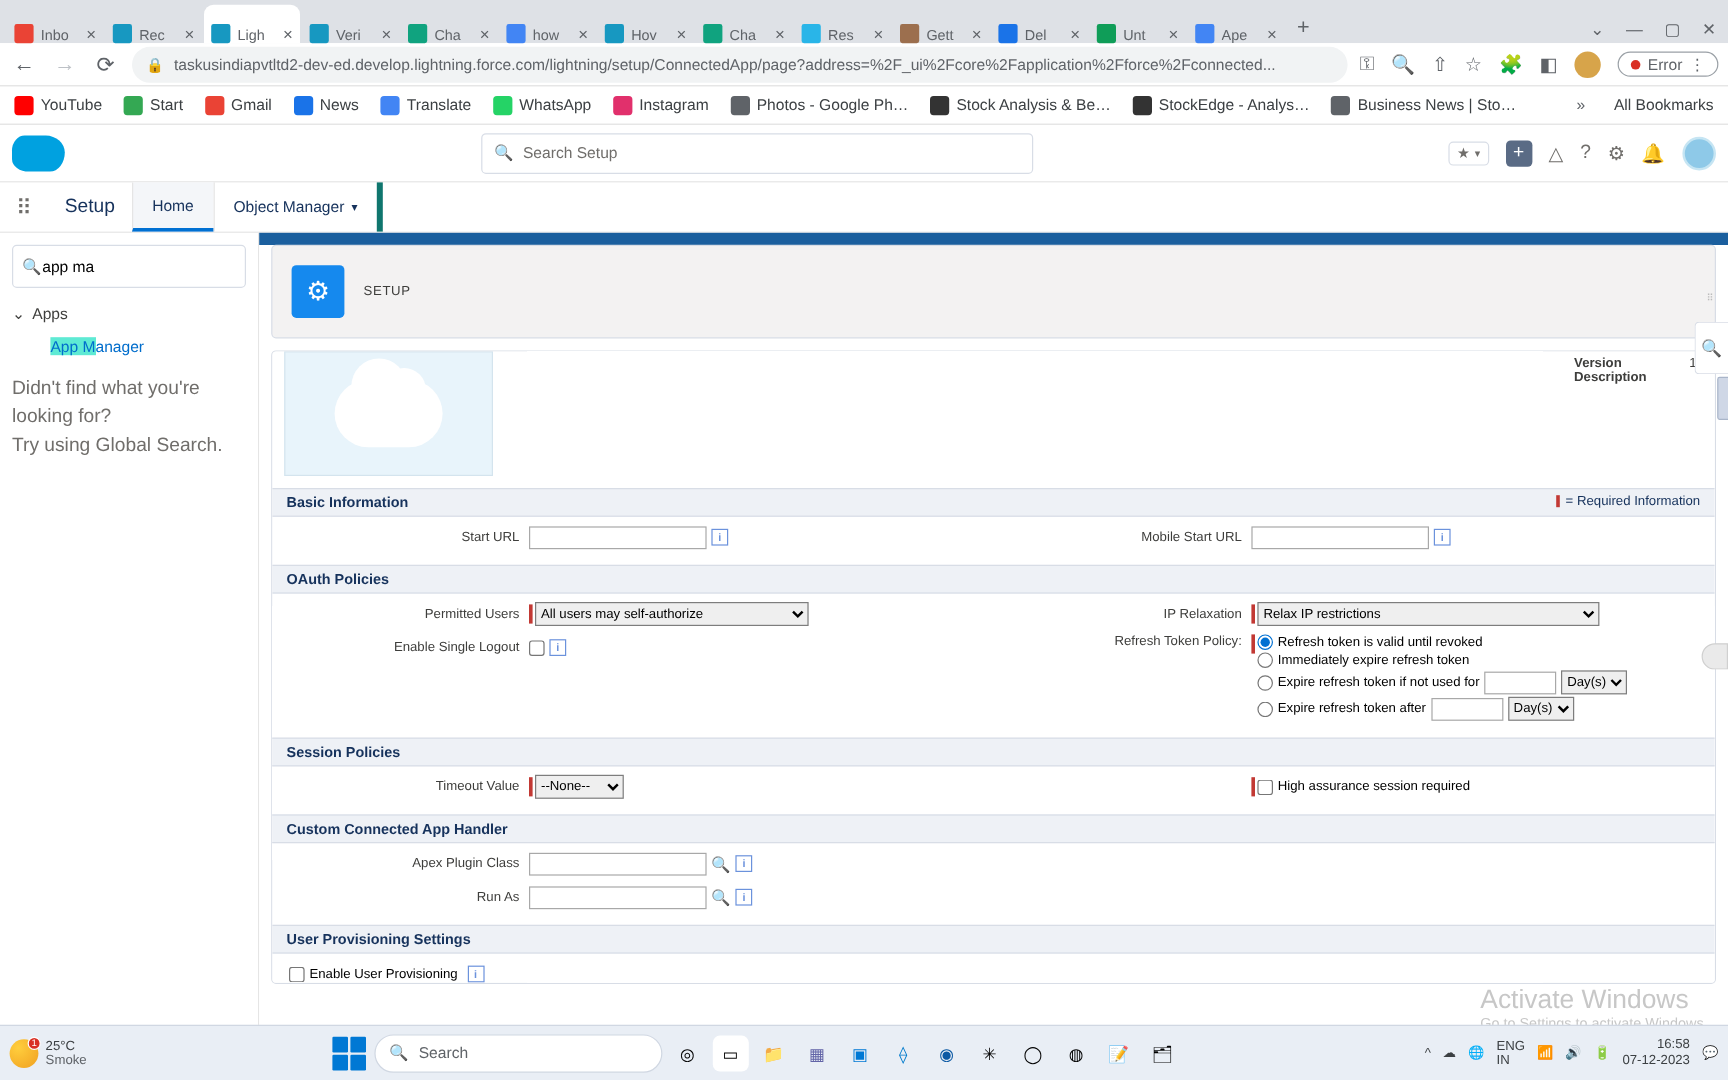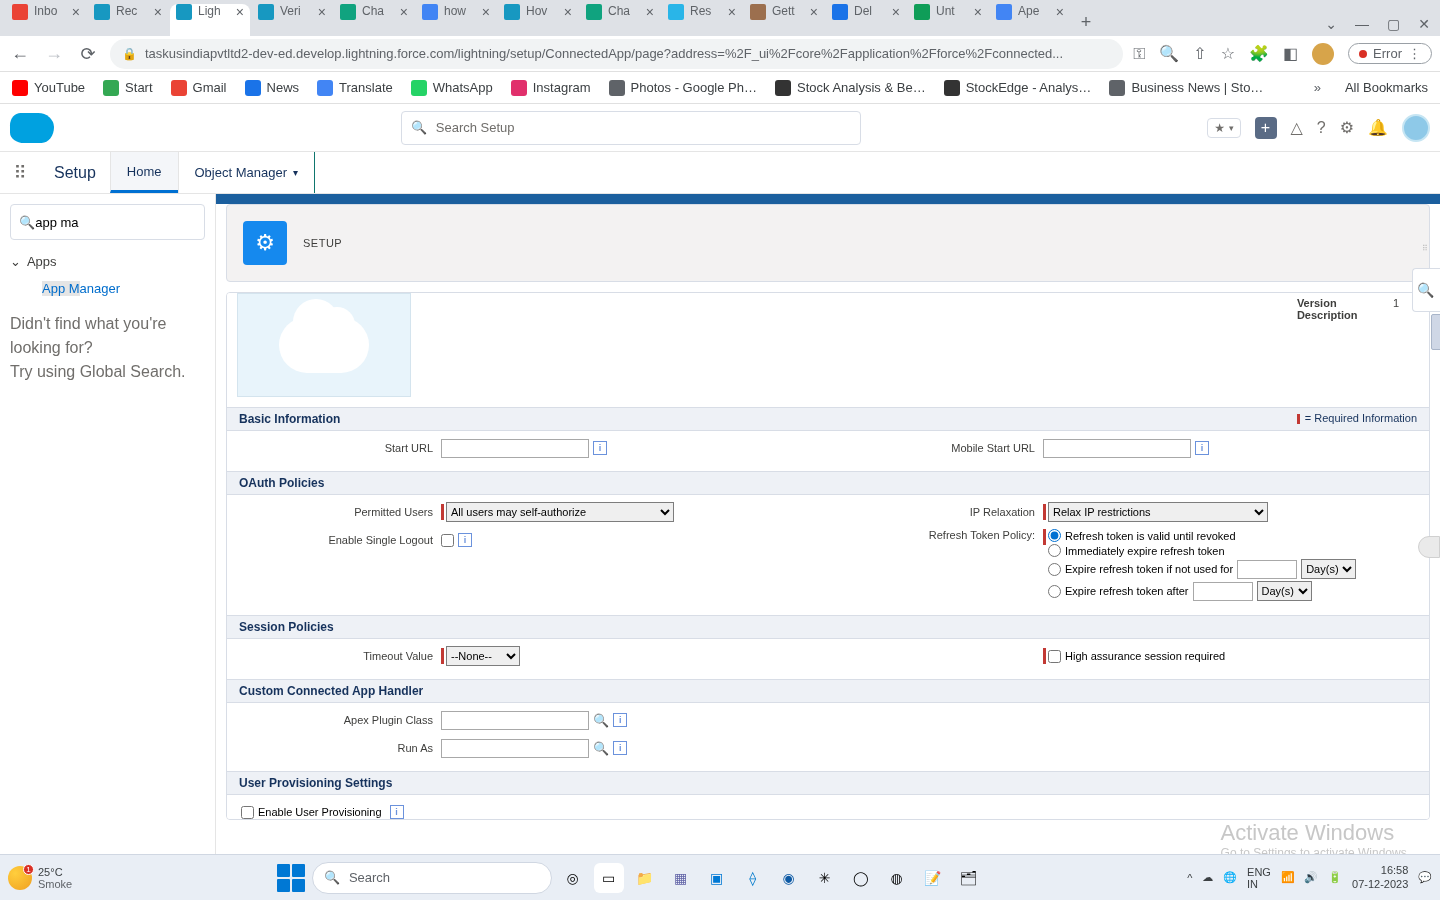--- a/index.html
+++ b/index.html
@@ -1,20 +1,20 @@
 <!DOCTYPE html>
 <html><head>
   <meta charset="utf-8">
   <style>
     * { box-sizing: border-box; margin: 0; padding: 0; font-family: "Segoe UI", Arial, sans-serif; }
     body { width: 1440px; height: 900px; overflow: hidden; background: #fff; position: relative; }
 
     
     .tab-strip { height: 36px; background: #dee1e6; display: flex; align-items: flex-end; padding-left: 6px; }
-    .tab { height: 32px; display: flex; align-items: flex-start; padding: 0 6px; font-size: 12px; color: #5f6368; border-radius: 8px 8px 0 0; margin-right: 2px; min-width: 80px; max-width: 90px; cursor: pointer; position: relative; margin-top: 40px; }
+    .tab { height: 32px; display: flex; align-items: flex-end; padding: 0 6px; font-size: 12px; color: #5f6368; border-radius: 8px 8px 0 0; margin-right: 2px; min-width: 80px; max-width: 90px; cursor: pointer; position: relative; margin-top: 40px; }
     .tab.active { background: #fff; }
     .tab .favicon { width: 16px; height: 16px; margin-right: 6px; border-radius: 2px; flex-shrink: 0; }
     .tab .tab-title { white-space: nowrap; overflow: hidden; text-overflow: ellipsis; flex: 1; font-size: 12px; }
     .tab .tab-close { font-size: 14px; color: #5f6368; margin-left: 4px; cursor: pointer; }
     .tab-new { width: 28px; height: 28px; display: flex; align-items: center; justify-content: center; font-size: 18px; color: #5f6368; cursor: pointer; }
     .tab-strip-right { margin-left: auto; display: flex; align-items: center; gap: 18px; padding-right: 10px; padding-bottom: 4px; }
     .win-ctrl { font-size: 14px; color: #5f6368; cursor: pointer; }
 
     
     .addr-row { height: 36px; display: flex; align-items: center; padding: 0 8px; background: #fff; border-bottom: 1px solid #e0e0e0; gap: 10px; }
@@ -43,48 +43,48 @@
     .sf-avatar { width: 28px; height: 28px; border-radius: 50%; background: #8ec9e8; border: 2px solid #c6e5f3; }
     .star-box { border: 1px solid #d8dde6; border-radius: 4px; padding: 2px 6px; display: flex; align-items: center; gap: 4px; font-size: 12px; }
 
     
     .setup-row { height: 42px; display: flex; align-items: center; border-bottom: 1px solid #e5e5e5; }
     .waffle { width: 40px; display: flex; align-items: center; justify-content: center; font-size: 18px; color: #706e6b; cursor: pointer; }
     .setup-label { font-size: 16px; color: #16325c; padding: 0 14px; }
     .setup-tab { height: 100%; display: flex; align-items: center; padding: 0 16px; font-size: 13px; color: #16325c; cursor: pointer; border-left: 1px solid #e5e5e5; }
     .setup-tab.active { background: #f4f6f9; border-bottom: 3px solid #0070d2; }
     .setup-tab .chev { margin-left: 6px; font-size: 10px; }
-    .setup-tab:last-child { border-right: 1px solid #0f766e; }
+    .setup-tab:last-child { border-right: 5px solid #0f766e; }
 
     
     .body-wrap { display: flex; height: 706px; }
     .left-tree { width: 216px; border-right: 1px solid #e5e5e5; padding: 10px; font-size: 13px; color: #3e3e3c; }
     .tree-search { width: 100%; height: 36px; border: 1px solid #d8dde6; border-radius: 4px; display: flex; align-items: center; padding: 0 8px; color: #706e6b; margin-bottom: 14px; }
     .tree-search input { border: none; outline: none; font-size: 13px; flex: 1; background: transparent; }
     .tree-group { display: flex; align-items: center; gap: 6px; font-size: 13px; color: #3e3e3c; margin-bottom: 12px; }
     .tree-item { padding-left: 32px; font-size: 13px; color: #006dcc; cursor: pointer; margin-bottom: 16px; }
-    .tree-item .hl { background: #e5e5e5; }
+    .tree-item .hl { background: #5eead4; }
     .tree-hint { font-size: 16px; color: #706e6b; line-height: 1.5; }
 
     
     .right-pane { flex: 1; background: linear-gradient(#1b5f9e 0, #1b5f9e 10px, #fff 10px); padding: 10px; position: relative; }
     .page-header { background: #f3f2f2; border: 1px solid #d8dde6; border-radius: 4px; padding: 16px; display: flex; align-items: center; gap: 16px; margin-bottom: 10px; }
     .ph-icon { width: 44px; height: 44px; background: #4bca81; border-radius: 4px; display: flex; align-items: center; justify-content: center; color: #fff; font-size: 22px; }
     .ph-icon.blue { background: #1589ee; }
     .ph-text .small { font-size: 11px; color: #3e3e3c; letter-spacing: 0.5px; }
 
     .detail { border: 1px solid #d8dde6; background: #fff; border-radius: 4px; position: relative; height: 528px; overflow-y: scroll; }
     .logo-cell { padding: 0 10px 10px; }
     .app-logo { width: 174px; height: 104px; background: #e8f4fb; border: 1px solid #d4e4ee; display: flex; align-items: center; justify-content: center; }
     .cloud { width: 90px; height: 56px; background: #fff; border-radius: 40px; position: relative; }
     .cloud::before, .cloud::after { content: ''; position: absolute; background: #fff; border-radius: 50%; }
     .cloud::before { width: 46px; height: 46px; top: -18px; left: 14px; }
     .cloud::after { width: 36px; height: 36px; top: -10px; right: 14px; }
 
-    .meta { position: absolute; right: 30px; top: 4px; font-size: 11px; color: #3e3e3c; }
+    .meta { position: absolute; right: 15px; top: 4px; font-size: 11px; color: #3e3e3c; }
     .meta-row { display: flex; gap: 24px; }
     .meta-label { width: 72px; font-weight: bold; }
 
     .sect-head { background: #eef1f6; border-top: 1px solid #d8dde6; border-bottom: 1px solid #d8dde6; padding: 4px 12px; font-size: 12px; font-weight: bold; color: #16325c; display: flex; justify-content: space-between; }
     .req-info { font-weight: normal; font-size: 11px; }
     .req-bar { display: inline-block; width: 3px; height: 10px; background: #c23934; vertical-align: middle; margin-right: 2px; }
 
     .form-grid { display: flex; padding: 6px 14px; gap: 30px; font-size: 11px; }
     .fcol { flex: 1; }
     .frow { display: flex; align-items: center; margin-bottom: 6px; min-height: 22px; }
@@ -99,21 +99,21 @@
     .radio-row input[type=radio] { accent-color: #0070d2; }
     .radio-row label { font-size: 11px; }
     .cb-row { display: flex; align-items: center; gap: 4px; }
 
     
     .side-search { position: absolute; right: 0; top: 74px; width: 28px; height: 44px; background: #fff; border: 1px solid #d8dde6; border-right: none; display: flex; align-items: center; justify-content: center; font-size: 14px; color: #706e6b; cursor: pointer; border-radius: 4px 0 0 4px; }
     .side-dots { position: absolute; right: 0; top: 50px; width: 28px; height: 18px; text-align: center; color: #bbb; font-size: 8px; letter-spacing: 2px; }
     .side-handle { position: absolute; right: -1px; top: 120px; width: 10px; height: 36px; background: #cfd7e6; border: 1px solid #a9b5c9; border-radius: 2px 0 0 2px; }
     .side-bubble { position: absolute; right: 0; top: 342px; width: 22px; height: 22px; border-radius: 50% 0 0 50%; background: #eaeaea; border: 1px solid #d0d0d0; }
 
-    .watermark { position: absolute; right: 30px; bottom: 40px; color: #c7c7c7; font-size: 12px; text-align: left; pointer-events: none; }
+    .watermark { position: absolute; right: 17px; bottom: 40px; color: #c7c7c7; font-size: 12px; text-align: left; pointer-events: none; }
     .watermark .big { font-size: 22px; font-weight: 300; }
 
     
     .taskbar { position: absolute; left: 0; right: 0; bottom: 0; height: 46px; background: #e9eef5; border-top: 1px solid #d0d7e2; display: flex; align-items: center; padding: 0 8px; gap: 6px; }
     .weather { display: flex; align-items: center; gap: 6px; font-size: 11px; color: #3c4043; }
     .weather-icon { width: 24px; height: 24px; background: radial-gradient(circle at 30% 30%, #ffce3d, #f0a020); border-radius: 50%; position: relative; }
     .weather-badge { position: absolute; top: -2px; right: -2px; width: 11px; height: 11px; background: #d93025; border-radius: 50%; border: 1px solid #fff; font-size: 8px; color: #fff; display: flex; align-items: center; justify-content: center; }
     .tb-center { margin: 0 auto; display: flex; align-items: center; gap: 6px; }
     .tb-search { width: 240px; height: 32px; background: #fff; border-radius: 16px; display: flex; align-items: center; padding: 0 12px; gap: 8px; font-size: 13px; color: #5f6368; border: 1px solid #d0d7e2; }
     .tb-icon { width: 30px; height: 30px; display: flex; align-items: center; justify-content: center; font-size: 16px; cursor: pointer; border-radius: 4px; }
@@ -380,21 +380,21 @@
           <div class="frow">
               <div class="flabel">Enable Single Logout</div>
               <input type="checkbox" style="">
               <span class="info-icon">i</span>
             </div>
         </div>
         <div class="fcol">
           <div class="frow">
               <div class="flabel">IP Relaxation</div>
               <span class="req"></span>
-              <select class="fselect" style="width:220px"><option>Relax IP restrictions</option></select>
+              <select class="fselect" style="width:285px"><option>Relax IP restrictions</option></select>
             </div>
           <div class="frow" style="align-items:flex-start">
               <div class="flabel">Refresh Token Policy:</div>
               <span class="req"></span>
             <div>
               <div class="radio-row">
                   <input type="radio" name="rt" checked="" style="">
                   <label>Refresh token is valid until revoked</label>
                 </div>
               <div class="radio-row">

